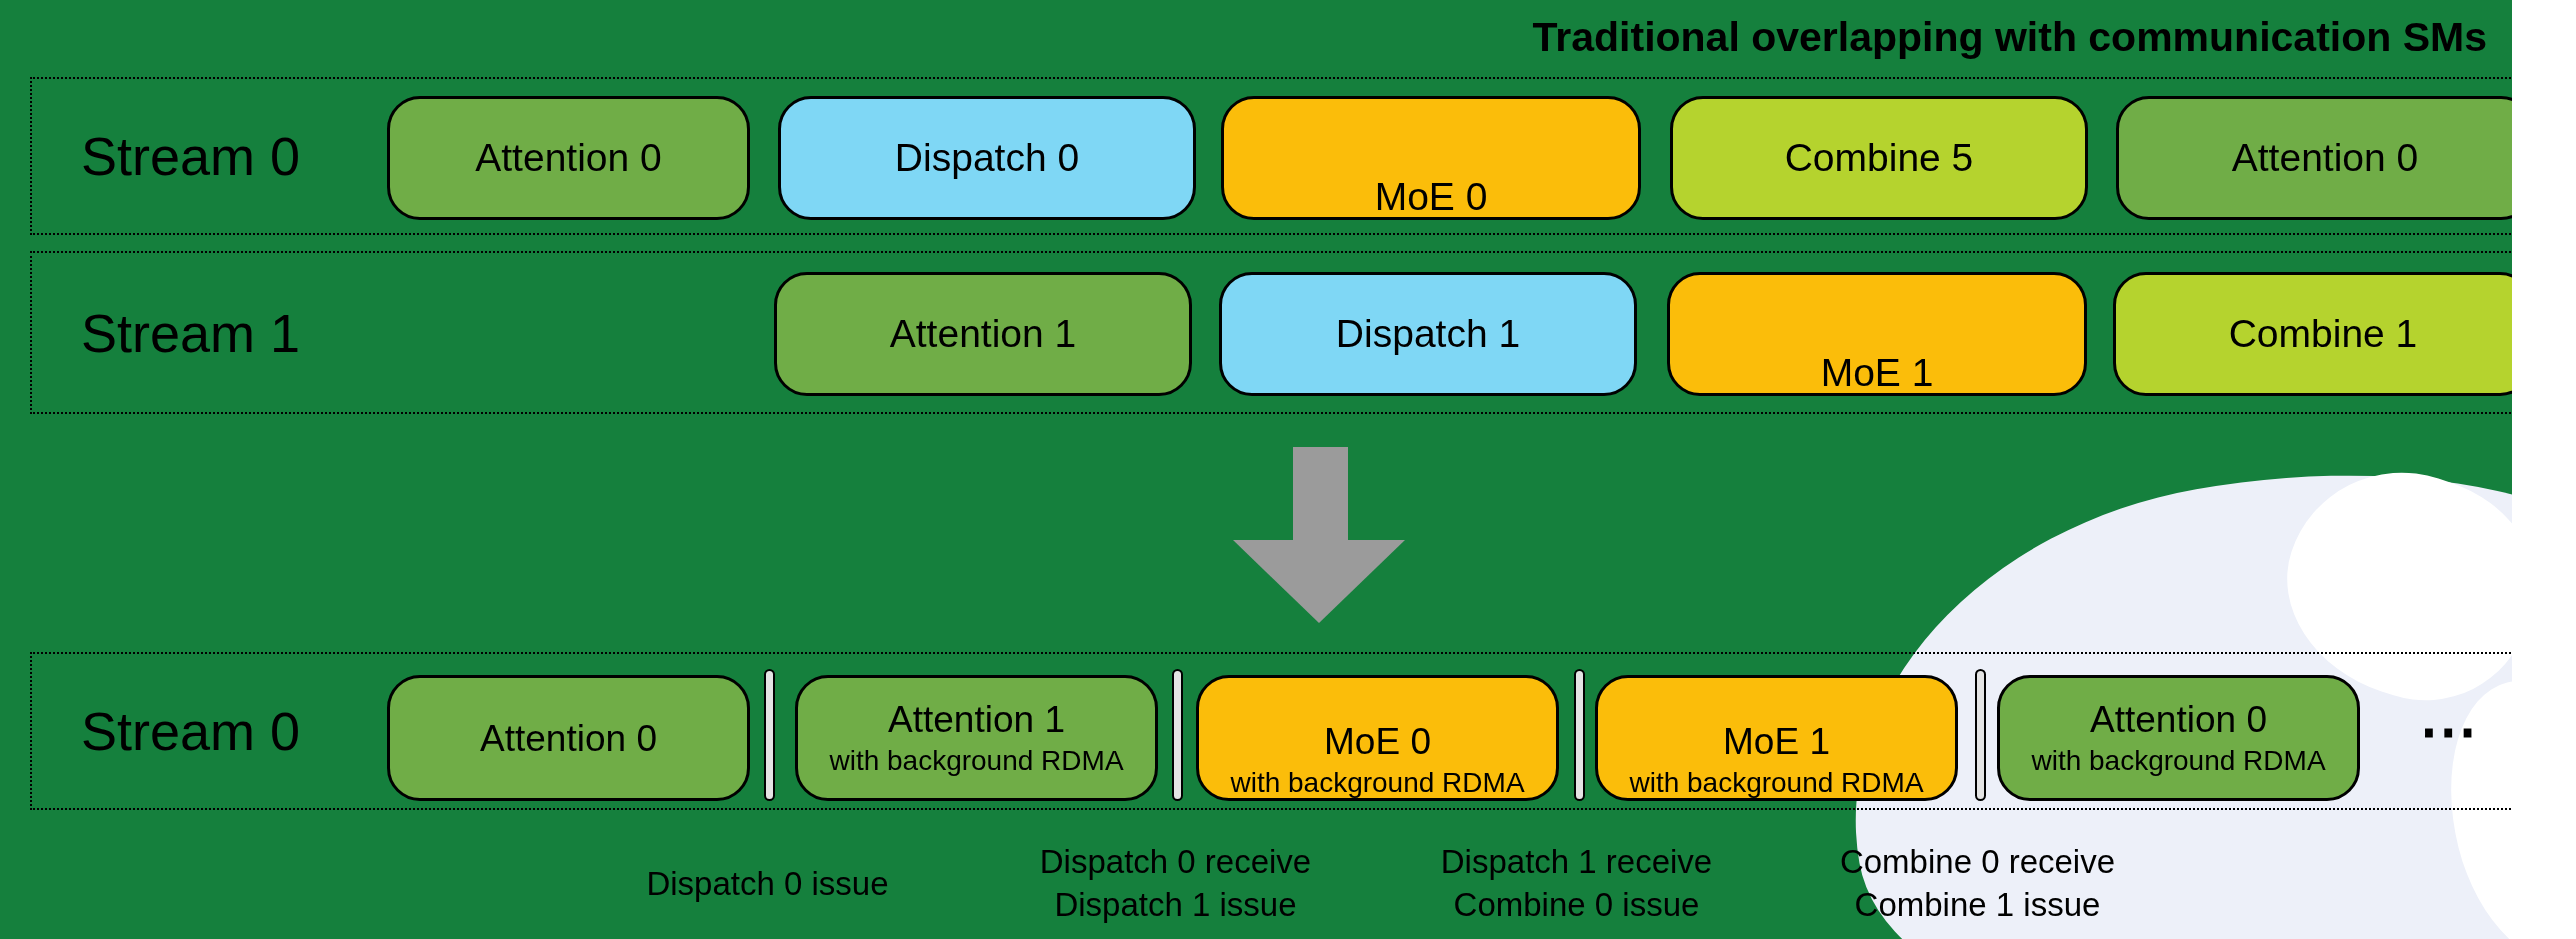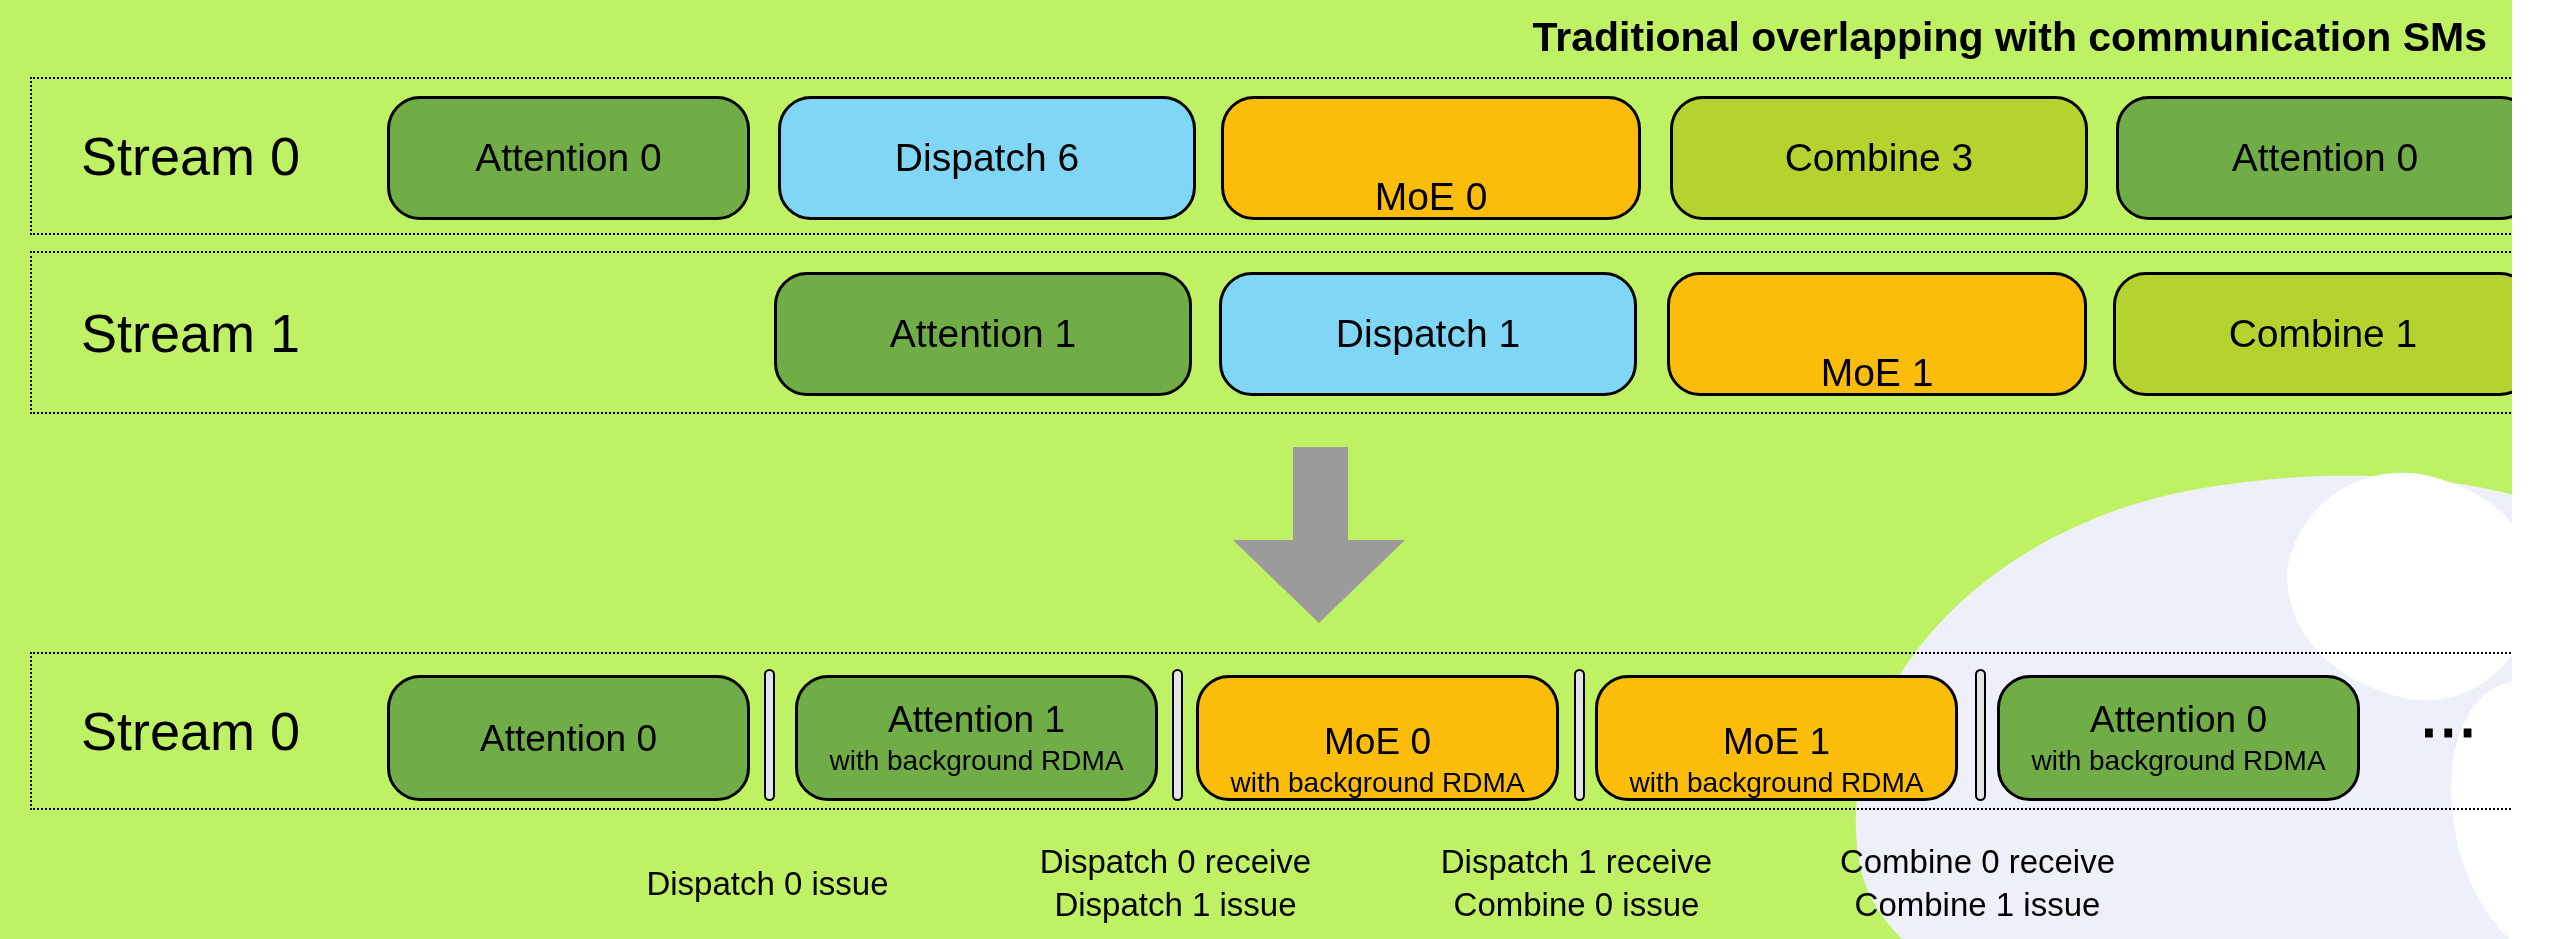--- a/index.html
+++ b/index.html
@@ -1,18 +1,18 @@
 <!DOCTYPE html>
 <html style="--attention: #70ad47; --dispatch: #7fd7f5; --moe: #fbbd0a; --combine: #b5d32e; --sync: #e4e4e4; --arrow: #9b9b9b; --wm: #edf0f9;font-size:14px"><head>
 <meta charset="utf-8">
 <style>
   html,body{margin:0;padding:0;background:#fff;}
   .canvas{
     position:relative;width:2512px;height:940px;overflow:hidden;
-    background:#bef264;color:#000;
+    background:#15803d;color:#000;
     font-family:"Liberation Sans", sans-serif;
   }
   
   .wm{position:absolute;background:var(--wm,#edf0f9);}
   .wm-white{position:absolute;background:#ffffff;}
   .wm-a{left:1848px;top:479px;width:862px;height:563px;border-radius:46% 54% 38% 62%/55% 42% 58% 45%;transform:rotate(-10deg);}
   .wm-b{left:2006px;top:796px;width:106px;height:378px;border-radius:53px;transform:rotate(32deg);}
   .wm-c{left:2173px;top:779px;width:132px;height:405px;border-radius:62px;transform:rotate(26deg);}
   .wm-wa{left:2287px;top:475px;width:246px;height:220px;border-radius:50% 50% 45% 55%/55% 45% 50% 50%;transform:rotate(18deg);}
   .wm-wb{left:2455px;top:677px;width:185px;height:290px;border-radius:48% 52% 50% 50%/52% 48% 50% 50%;transform:rotate(-14deg);}
@@ -93,27 +93,27 @@
 
   <div class="heading heading-top">Traditional overlapping with communication SMs</div>
 
 
   <section class="stream-container" id="row-t0">
     <span class="stream-label">Stream 0</span>
   <div class="block attention" style="left: 355px; width: 363px;">
         <div class="block-title">Attention 0</div>
       </div>
       <div class="block dispatch" style="left: 746px; width: 418px;">
-        <div class="block-title">Dispatch 6</div>
+        <div class="block-title">Dispatch 0</div>
       </div>
       <div class="block moe" style="left: 1189px; width: 420px;">
         <div class="block-title">MoE 0</div>
       </div>
       <div class="block combine" style="left: 1638px; width: 418px;">
-        <div class="block-title">Combine 3</div>
+        <div class="block-title">Combine 5</div>
       </div>
       <div class="block attention" style="left: 2084px; width: 418px;">
         <div class="block-title">Attention 0</div>
       </div>
     </section>
 
   <section class="stream-container" id="row-t1">
     <span class="stream-label">Stream 1</span>
   <div class="block attention" style="left: 742px; width: 418px;">
         <div class="block-title">Attention 1</div>

